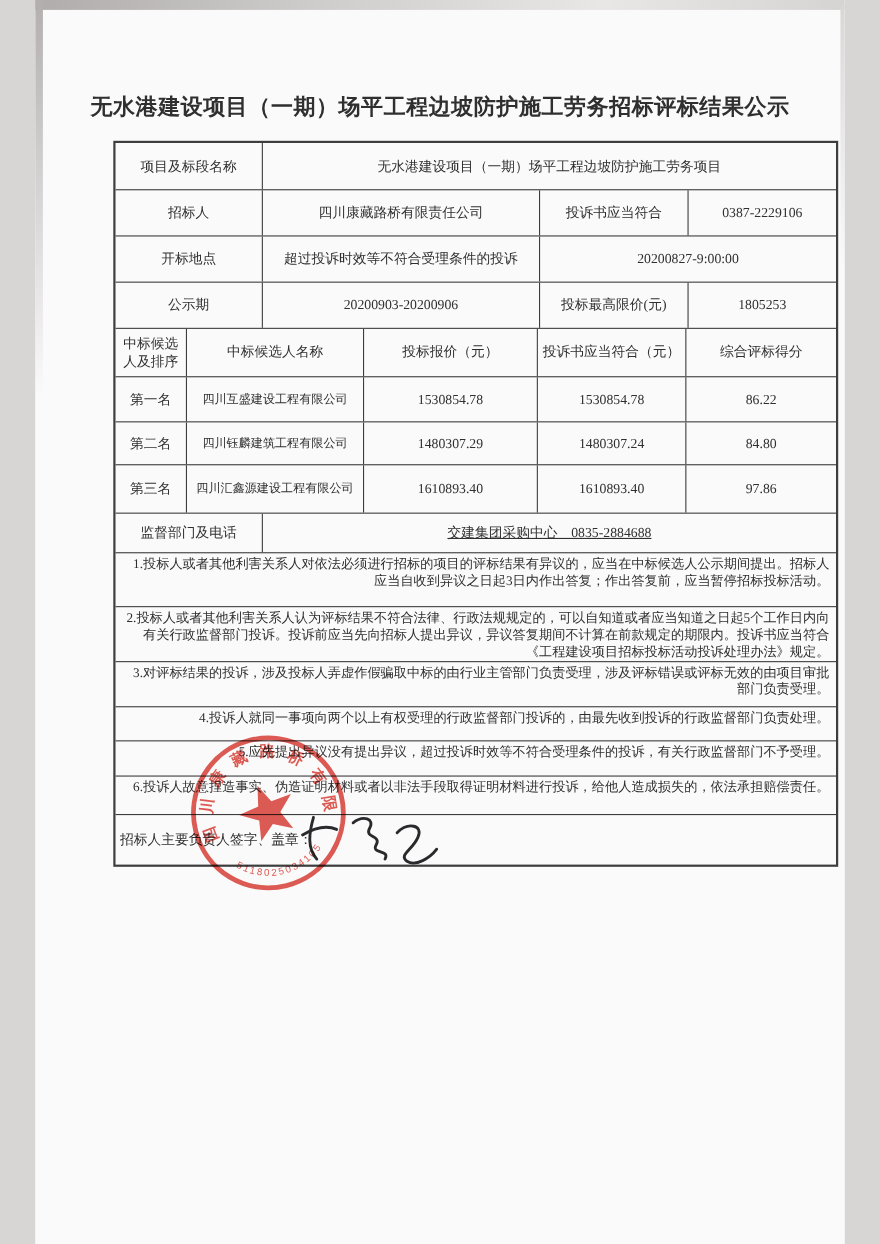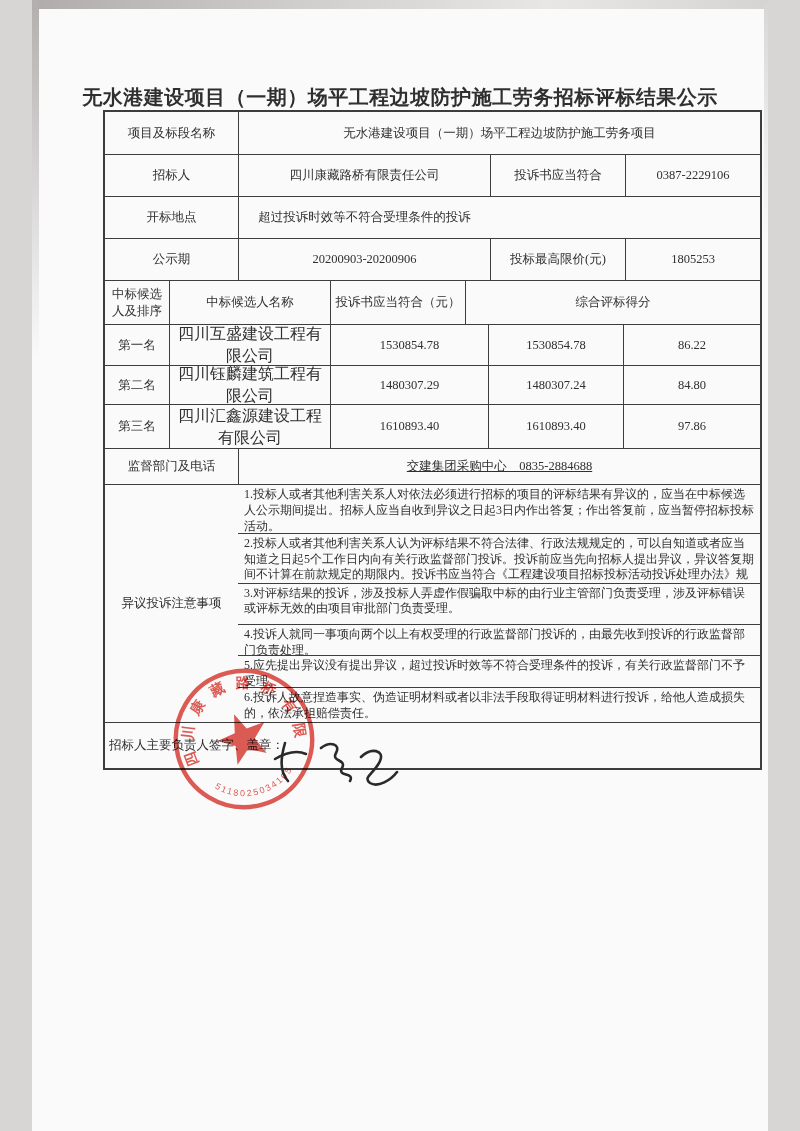--- a/index.html
+++ b/index.html
@@ -13,36 +13,36 @@
   .edge-top { position:absolute; top:0; left:0; width:100%; height:9px;
     background:linear-gradient(to right,#afacab,#cfcdcc 35%,#e9e7e6 70%,#d6d4d3); }
   .edge-left { position:absolute; top:0; left:0; width:7px; height:360px;
     background:linear-gradient(to bottom,#b2afae,rgba(248,247,246,0)); }
   .edge-right { position:absolute; top:5px; right:0; width:4px; height:240px;
     background:linear-gradient(to bottom,#d9d7d6,rgba(250,249,248,0)); }
 
   .title { position:absolute; top:84px; left:0; width:100%; text-align:center;
     font-size:20px; font-weight:bold; letter-spacing:0.5px; }
 
-  .tbl { position:absolute; left:71px; top:110px; width:659px;
+  .tbl { position:absolute; left:71px; top:128px; width:659px;
     border:2px solid var(--border,#3d3d3e); box-sizing:border-box; font-size:12.5px; }
   .row { display:flex; box-sizing:border-box; border-top:1.5px solid var(--border,#3d3d3e); }
   .row.first { border-top:none; }
   .cell { display:flex; align-items:center; justify-content:center; text-align:center;
     border-left:1.5px solid var(--border,#3d3d3e); padding:2px 3px; box-sizing:border-box;
     line-height:1.35; }
   .cell.cfirst { border-left:none; }
   .w133{width:133px;flex:none} .w252{width:252px;flex:none} .w135{width:135px;flex:none}
   .w64{width:64px;flex:none} .w161{width:161px;flex:none} .w158{width:158px;flex:none}
   .grow{flex:1}
   .pre { white-space:pre;text-decoration:underline; }
-  .name-cell { font-size:16px; }
+  .name-cell { font-size:11px; }
   .notes-col { flex:1; display:flex; flex-direction:column; box-sizing:border-box; }
   .note-item { box-sizing:border-box; border-top:1.5px solid var(--border,#3d3d3e);
-    font-size:12px; line-height:15.8px; text-align:left; padding:2px 6px 0 6px; overflow:hidden; }
+    font-size:12px; line-height:15.8px; text-align:right; padding:2px 6px 0 6px; overflow:hidden; }
   .note-item.nfirst { border-top:none; }
   .sig-cell { justify-content:flex-start; text-align:left; padding-left:4px; }
 
   .seal { position:absolute; left:138px; top:663px; width:148px; height:152px;
     transform:rotate(-14deg); opacity:0.9; mix-blend-mode:multiply; }
   .sig-script { position:absolute; left:237px; top:731px; }
 </style>
 </head>
 <body>
 
@@ -63,32 +63,34 @@
     <div class="row" style="height:42px">
       <div class="cell cfirst w133">招标人</div>
       <div class="cell w252">四川康藏路桥有限责任公司</div>
       <div class="cell w135">投诉书应当符合</div>
       <div class="cell grow">0387-2229106</div>
     </div>
 
     <div class="row" style="height:42px">
       <div class="cell cfirst w133">开标地点</div>
       <div class="cell w252">超过投诉时效等不符合受理条件的投诉</div>
+      <div class="cell grow">20200827-9:00:00</div>
     </div>
 
     <div class="row" style="height:42px">
       <div class="cell cfirst w133">公示期</div>
       <div class="cell w252">20200903-20200906</div>
       <div class="cell w135">投标最高限价(元)</div>
       <div class="cell grow">1805253</div>
     </div>
 
     <div class="row" style="height:44px">
       <div class="cell cfirst w64">中标候选人及排序</div>
       <div class="cell w161">中标候选人名称</div>
+      <div class="cell w158">投标报价（元）</div>
       <div class="cell w135">投诉书应当符合（元）</div>
       <div class="cell grow">综合评标得分</div>
     </div>
 
     <div class="row" style="height:41px">
       <div class="cell cfirst w64">第一名</div>
       <div class="cell w161 name-cell">四川互盛建设工程有限公司</div>
       <div class="cell w158">1530854.78</div>
       <div class="cell w135">1530854.78</div>
       <div class="cell grow">86.22</div>
@@ -109,21 +111,20 @@
       <div class="cell w135">1610893.40</div>
       <div class="cell grow">97.86</div>
     </div>
 
     <div class="row" style="height:36px">
       <div class="cell cfirst w133">监督部门及电话</div>
       <div class="cell grow pre">交建集团采购中心    0835-2884688</div>
     </div>
 
     <div class="row" style="height:238px">
-      <div class="cell cfirst w133">异议投诉注意事项</div>
       <div class="notes-col">
         <div class="note-item nfirst" style="height:48px">1.投标人或者其他利害关系人对依法必须进行招标的项目的评标结果有异议的，应当在中标候选人公示期间提出。招标人应当自收到异议之日起3日内作出答复；作出答复前，应当暂停招标投标活动。</div>
         <div class="note-item" style="height:50px">2.投标人或者其他利害关系人认为评标结果不符合法律、行政法规规定的，可以自知道或者应当知道之日起5个工作日内向有关行政监督部门投诉。投诉前应当先向招标人提出异议，异议答复期间不计算在前款规定的期限内。投诉书应当符合《工程建设项目招标投标活动投诉处理办法》规定。</div>
         <div class="note-item" style="height:42px">3.对评标结果的投诉，涉及投标人弄虚作假骗取中标的由行业主管部门负责受理，涉及评标错误或评标无效的由项目审批部门负责受理。</div>
         <div class="note-item" style="height:31px">4.投诉人就同一事项向两个以上有权受理的行政监督部门投诉的，由最先收到投诉的行政监督部门负责处理。</div>
         <div class="note-item" style="height:32px">5.应先提出异议没有提出异议，超过投诉时效等不符合受理条件的投诉，有关行政监督部门不予受理。</div>
         <div class="note-item" style="height:35px">6.投诉人故意捏造事实、伪造证明材料或者以非法手段取得证明材料进行投诉，给他人造成损失的，依法承担赔偿责任。</div>
       </div>
     </div>
 

